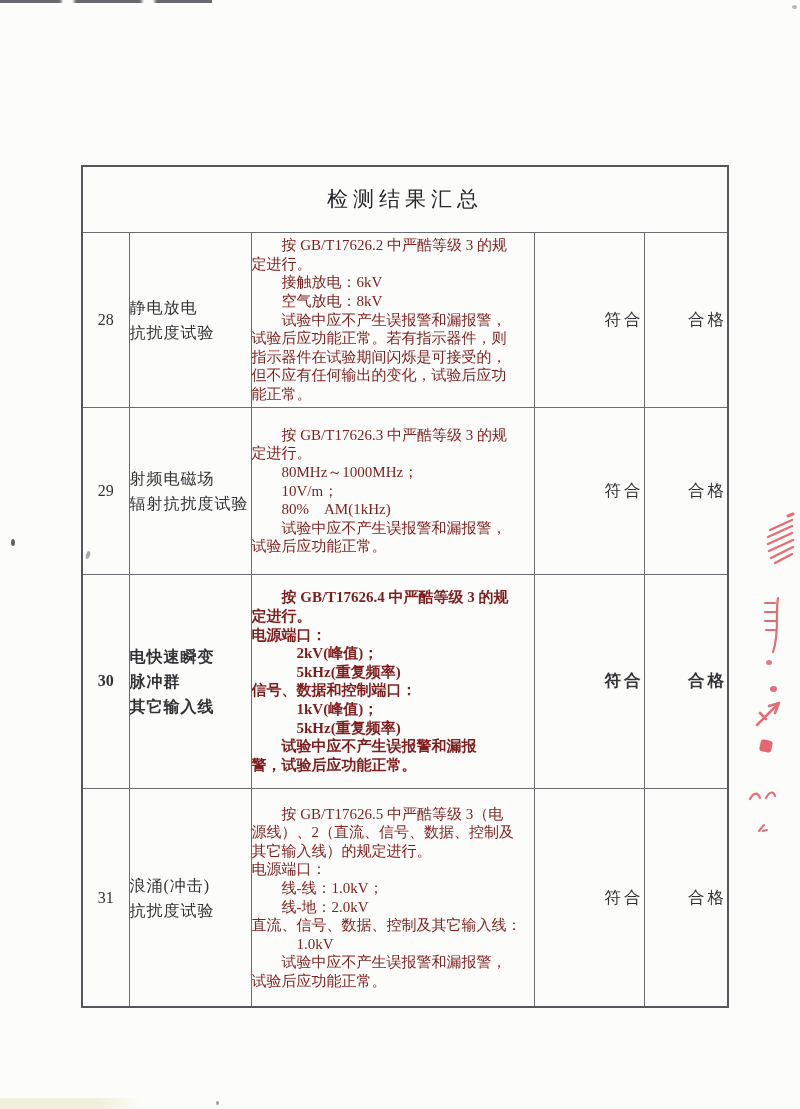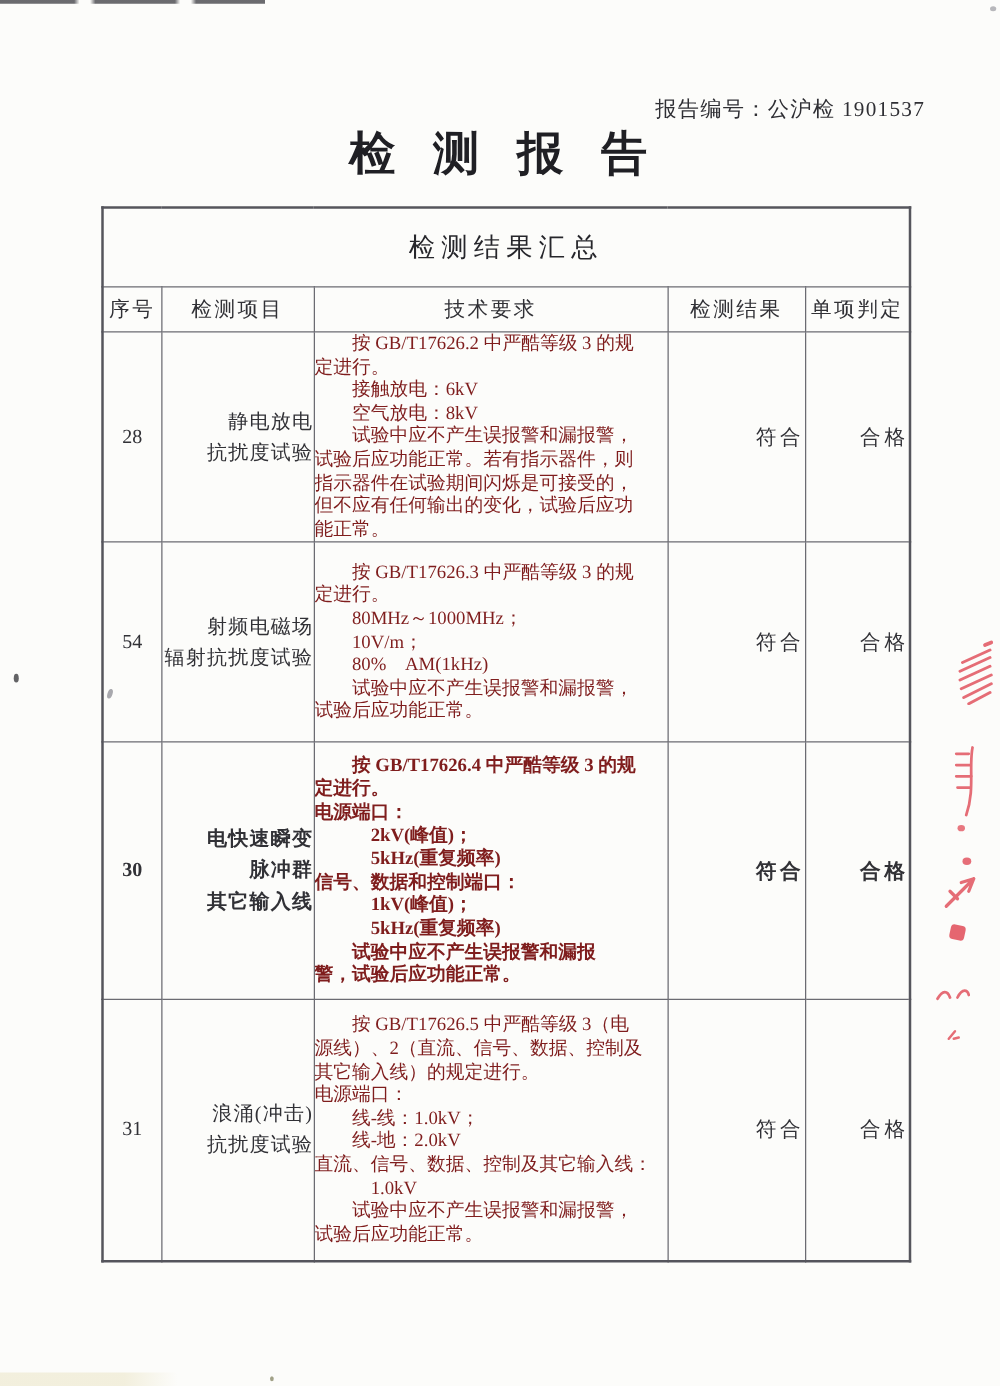--- a/index.html
+++ b/index.html
@@ -41,21 +41,21 @@
   table.results{border:2px solid #55555c;}
   tr.title-row td{
     height:62px;text-align:center;font-size:21px;letter-spacing:5px;
     color:#26262b;border-bottom:1px solid #6b6b72;
   }
   tr.head-row td{
     height:35px;text-align:center;font-size:16.5px;letter-spacing:2px;
   }
   td.no{ text-align:center;font-size:16px; }
   td.item{
-    text-align:right;white-space:pre-line;line-height:25px;
+    text-align:left;white-space:pre-line;line-height:25px;
     font-size:16px;letter-spacing:1px;
   }
   td.tech{
     white-space:pre-line;line-height:18.6px;font-size:15px;
     padding:2px 4px 2px 6px;vertical-align:middle;color:#7f1d1d;
   }
   td.result,td.judge{ text-align:right;font-size:16.5px;letter-spacing:3px; }
   tr.r28 td{height:162px;}
   tr.r29 td{height:159px;}
   tr.r30 td{height:205px;font-weight:bold;}
@@ -75,60 +75,51 @@
     background:linear-gradient(90deg,#f0ecd6 0 70%,rgba(240,236,214,0) 100%);
   }
 </style>
 </head>
 <body>
 
 <div class="page">
 
   <div class="edge-top"></div>
 
-  <div class="report-no">报告编号：公沪检 1901537</div>
-  <h1 class="doc-title">检 测 报 告</h1>
 
   <table class="results">
     <colgroup>
       <col style="width:47px">
         <col style="width:122px">
         <col style="width:283px">
       <col style="width:110px">
         <col style="width:84px">
     </colgroup>
     <tbody>
         <tr class="title-row">
       <td colspan="5">检测结果汇总</td>
-    </tr>
-    <tr class="head-row">
-      <td>序号</td>
-      <td>检测项目</td>
-      <td>技术要求</td>
-      <td>检测结果</td>
-      <td>单项判定</td>
     </tr>
     <tr class="r28">
       <td class="no">28</td>
       <td class="item">静电放电
 抗扰度试验</td>
       <td class="tech">　　按 GB/T17626.2 中严酷等级 3 的规
 定进行。
 　　接触放电：6kV
 　　空气放电：8kV
 　　试验中应不产生误报警和漏报警，
 试验后应功能正常。若有指示器件，则
 指示器件在试验期间闪烁是可接受的，
 但不应有任何输出的变化，试验后应功
 能正常。</td>
       <td class="result">符合</td>
       <td class="judge">合格</td>
     </tr>
     <tr class="r29">
-      <td class="no">54</td>
+      <td class="no">29</td>
       <td class="item">射频电磁场
 辐射抗扰度试验</td>
       <td class="tech">　　按 GB/T17626.3 中严酷等级 3 的规
 定进行。
 　　80MHz～1000MHz；
 　　10V/m；
 　　80%　AM(1kHz)
 　　试验中应不产生误报警和漏报警，
 试验后应功能正常。</td>
       <td class="result">符合</td>

